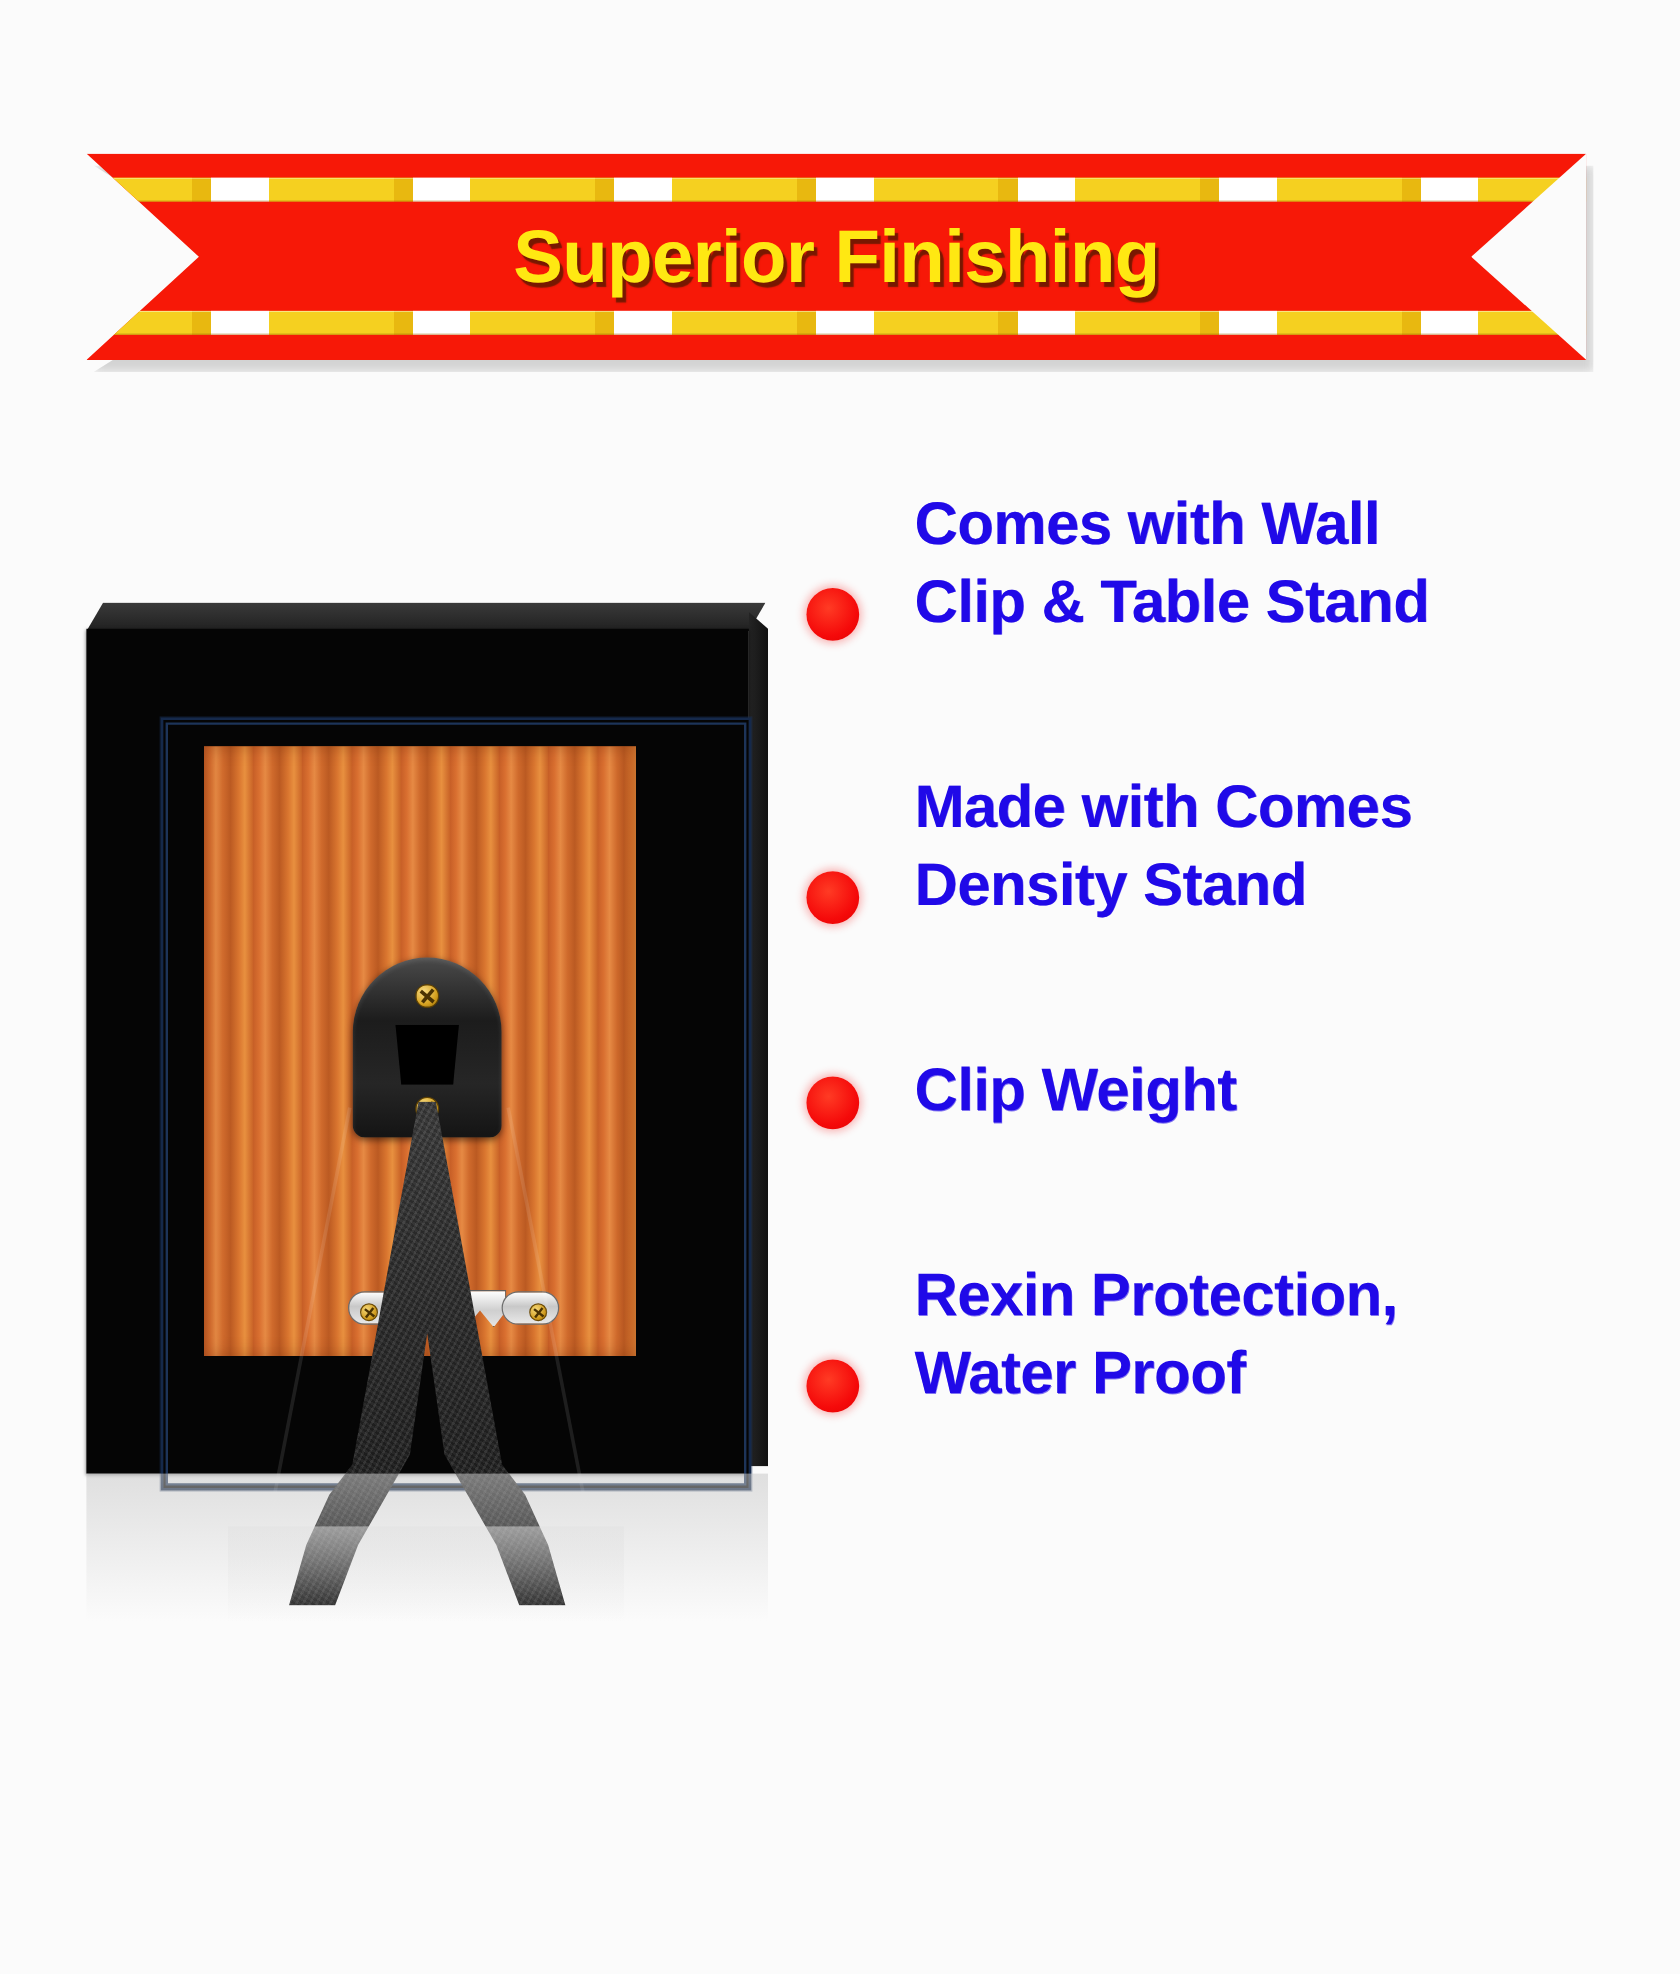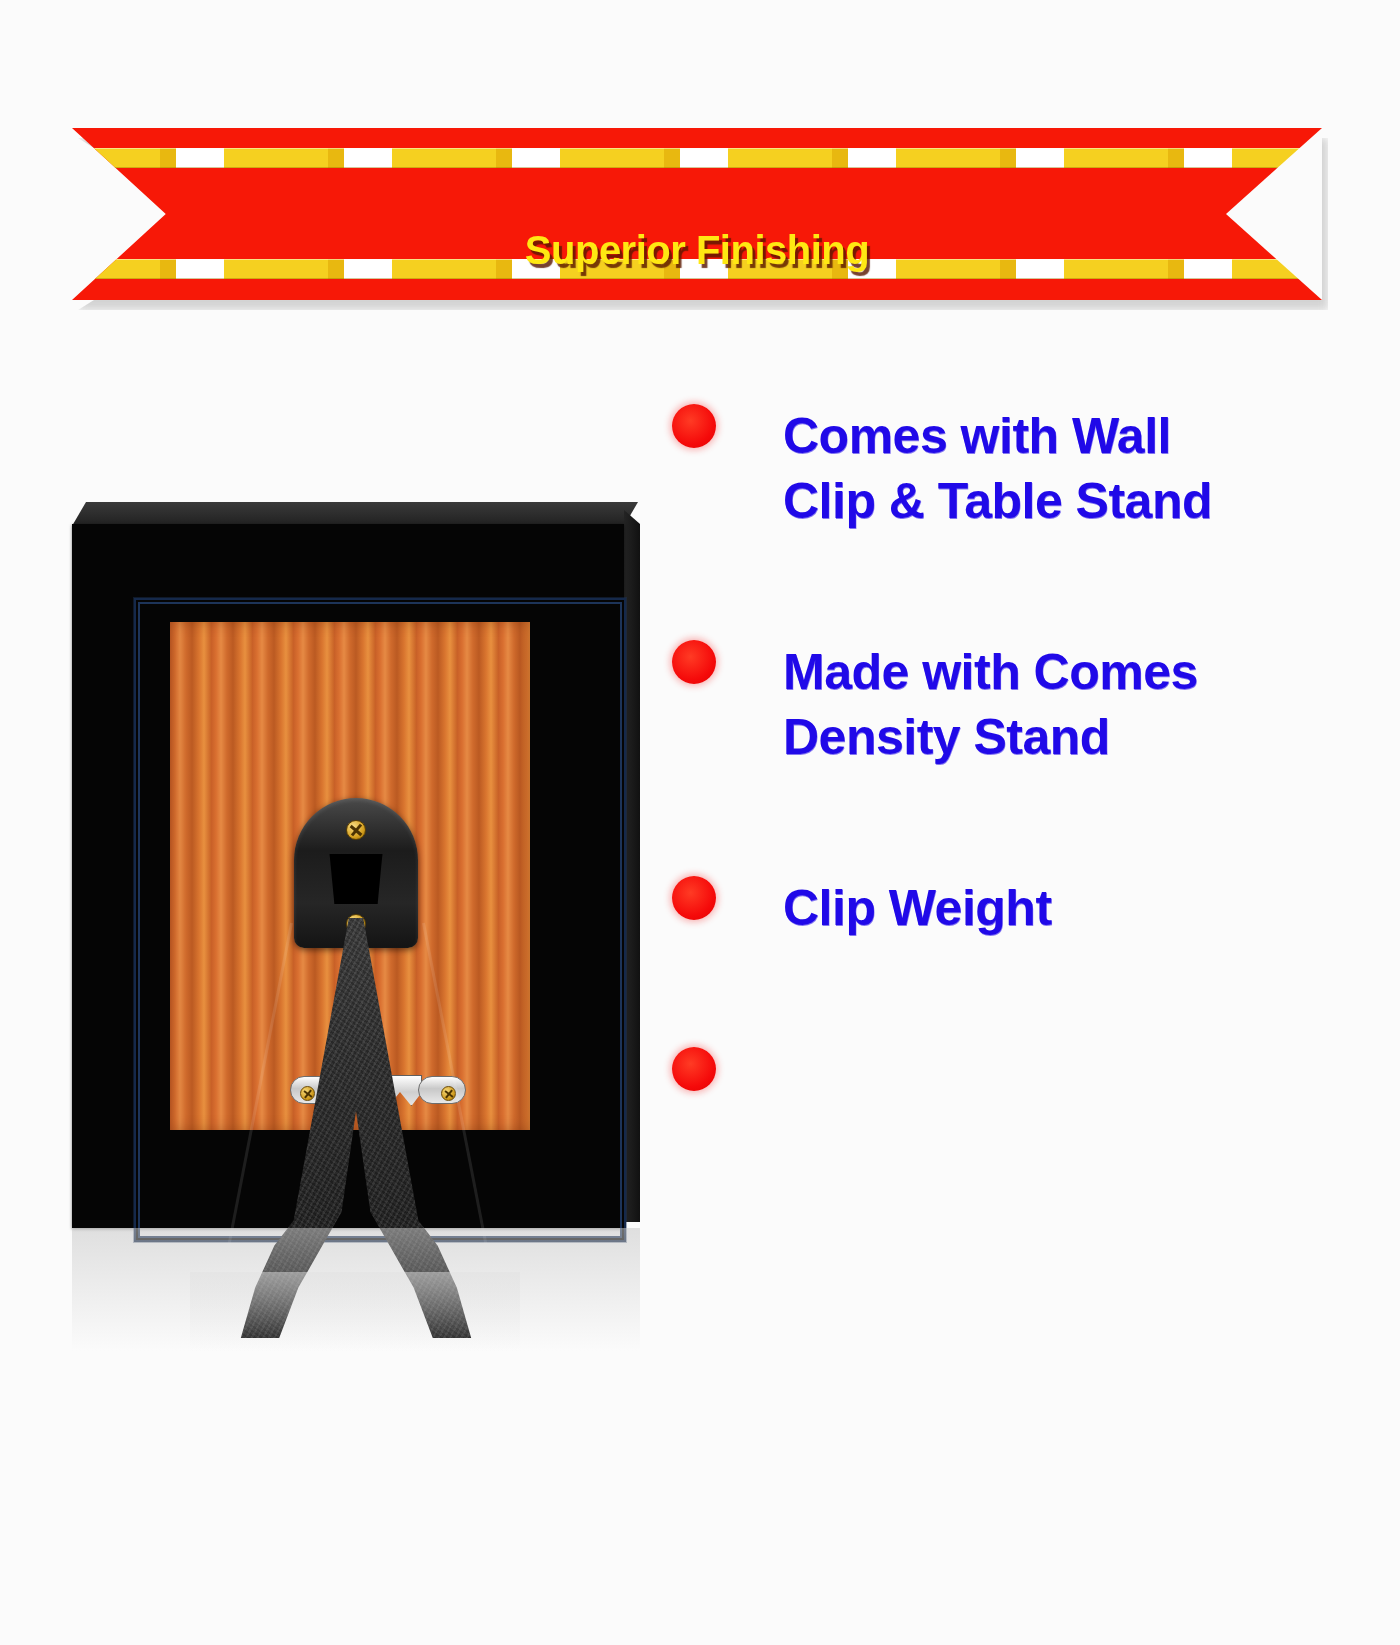--- a/index.html
+++ b/index.html
@@ -75,29 +75,28 @@
 
   #banner-title {
     position: absolute;
     left: 0;
     top: 0;
     width: 1250px;
     height: 172px;
     display: flex;
     align-items: center;
     justify-content: center;
-    font-size: 40px;
+    font-size: 62px;
     font-weight: bold;
     color: #ffe812;
     letter-spacing: -0.5px;
     text-shadow: 3px 4px 1px rgba(90,25,0,0.82);
     -webkit-text-stroke: 0px;
     white-space: nowrap;
     pointer-events: none;
-    margin-top: 36px;
   }
 
   
   #product-photo {
     position: absolute;
     left: 40px;
     top: 480px;
     width: 620px;
     height: 900px;
   }
@@ -324,23 +323,22 @@
 
   
   #feature-list {
     position: absolute;
     left: 672px;
     top: 404px;
     width: 700px;
   }
   .feature-item {
     display: flex;
-    align-items: flex-start;
+    align-items: flex-end;
     margin-bottom: 106px;
-    gap: 21px;
   }
   .feature-bullet {
     flex: 0 0 auto;
     width: 44px;
     height: 44px;
     border-radius: 50%;
     background: radial-gradient(circle at 42% 38%, #ff3b24, #f50a0a 62%, #e20000);
     box-shadow: 0 0 7px 2px rgba(245,10,10,0.30);
     margin-right: 46px;
   }
@@ -422,15 +420,19 @@
 
   <div class="feature-item">
     <div class="feature-bullet"></div>
     <div class="feature-text">
       <div>Clip Weight</div>
     </div>
   </div>
 
   <div class="feature-item">
     <div class="feature-bullet"></div>
+    <div class="feature-text">
+      <div>Rexin Protection,</div>
+      <div>Water Proof</div>
+    </div>
   </div>
 
 </div>
 
 </body></html>

